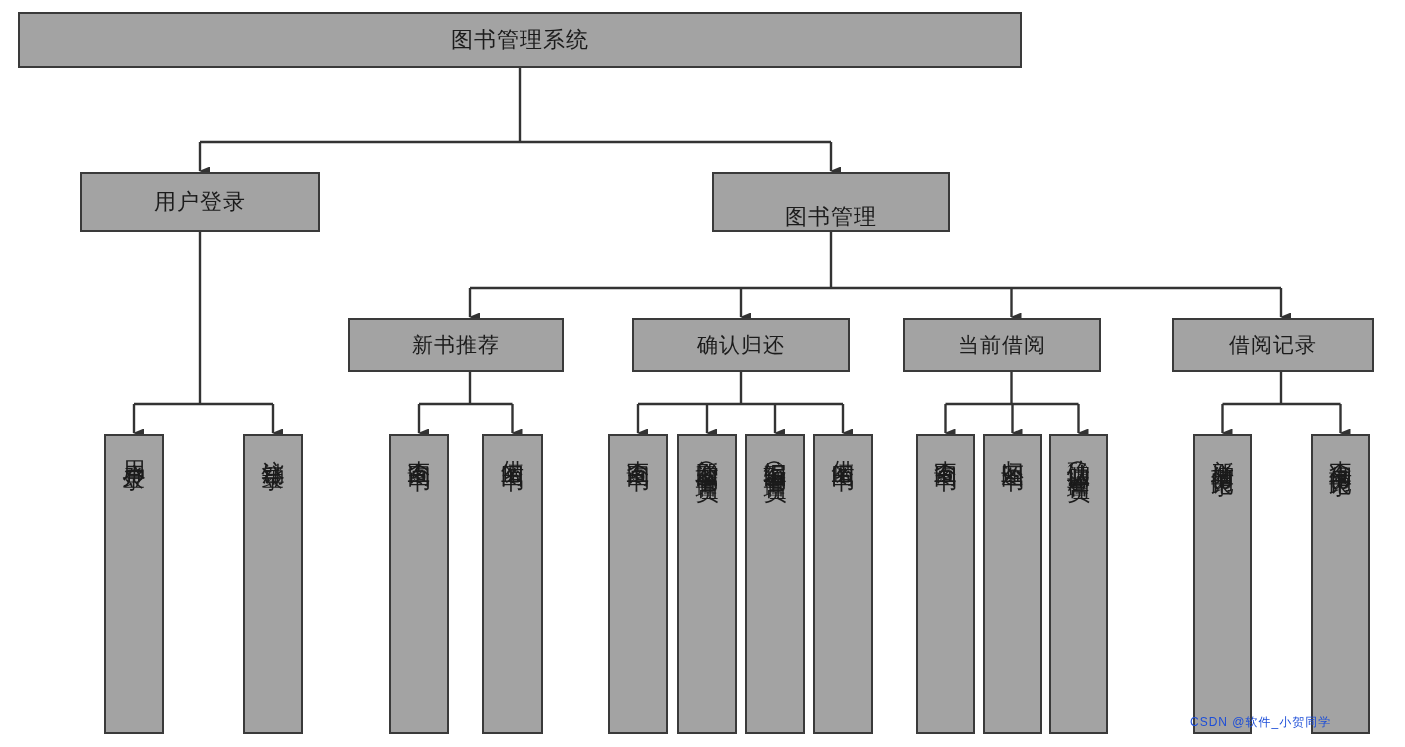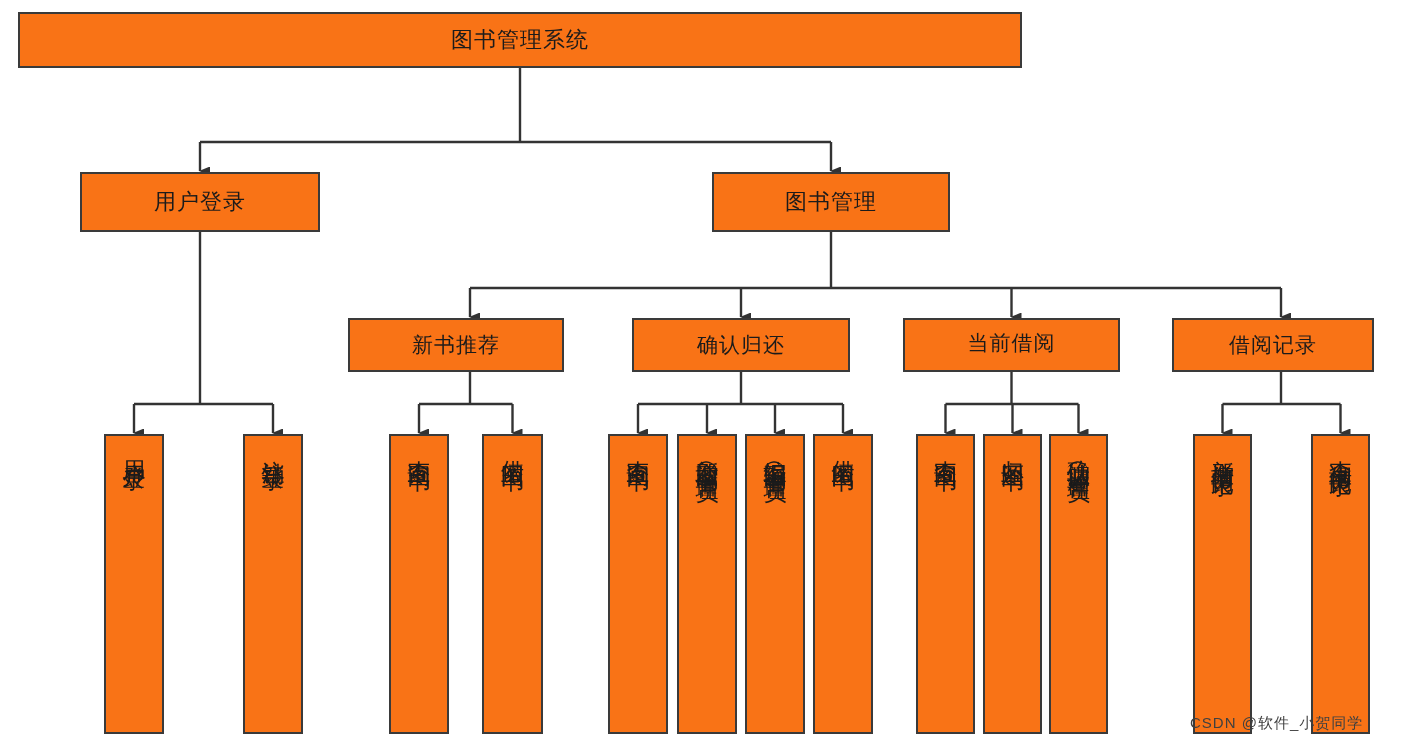--- a/index.html
+++ b/index.html
@@ -17,21 +17,21 @@
   #edges{
     position:absolute;
     left:0;top:0;
     width:1405px;height:747px;
     pointer-events:none;
   }
   .node{
     position:absolute;
     box-sizing:border-box;
     border:2px solid #3a3a3a;
-    background:#f97316;
+    background:#a3a3a3;
     display:flex;
     align-items:center;
     justify-content:center;
     z-index:2;
   }
   .node .lbl{
     font-size:21px;
     line-height:1.25;
     color:#1b1b1b;
     letter-spacing:1px;
@@ -49,22 +49,22 @@
     writing-mode:vertical-rl;
     text-orientation:upright;
     font-size:23px;
     line-height:1.08;
     letter-spacing:3px;
     white-space:nowrap;
     text-align:left;
   }
   .watermark{
     position:absolute;
-    font-size:15px;
-    color:#404040;
+    font-size:12px;
+    color:#1d4ed8;
     letter-spacing:1px;
     white-space:nowrap;
     z-index:5;
   }
 </style>
 </head>
 <body>
 
 <div id="stage">
 
@@ -112,30 +112,30 @@
   </svg>
 
   <div class="watermark" style="left:1190px; top:714px;">CSDN @软件_小贺同学</div>
 
 <div class="node root" style="left: 18px; top: 12px; width: 1004px; height: 56px;">
       <span class="lbl">图书管理系统</span>
     </div>
     <div class="node lvl1" style="left: 80px; top: 172px; width: 240px; height: 60px;">
       <span class="lbl">用户登录</span>
     </div>
-    <div class="node lvl1" style="left: 712px; top: 172px; width: 238px; height: 60px;">
+    <div class="node lvl1" style="left: 712px; top: 172px; width: 238px; height: 60px; align-items: flex-end;">
       <span class="lbl">图书管理</span>
     </div>
     <div class="node lvl2" style="left: 348px; top: 318px; width: 216px; height: 54px;">
       <span class="lbl">新书推荐</span>
     </div>
     <div class="node lvl2" style="left: 632px; top: 318px; width: 218px; height: 54px;">
       <span class="lbl">确认归还</span>
     </div>
-    <div class="node lvl2" style="left: 903px; top: 318px; width: 217px; height: 54px; font-family: Liberation Mono, monospace;">
+    <div class="node lvl2" style="left: 903px; top: 318px; width: 198px; height: 54px;">
       <span class="lbl">当前借阅</span>
     </div>
     <div class="node lvl2" style="left: 1172px; top: 318px; width: 202px; height: 54px;">
       <span class="lbl">借阅记录</span>
     </div>
     <div class="node leaf" style="left: 104px; top: 434px; width: 60px; height: 300px;">
       <span class="lbl">用户登录</span>
     </div>
     <div class="node leaf" style="left: 243px; top: 434px; width: 60px; height: 300px;">
       <span class="lbl">注销登录</span>

